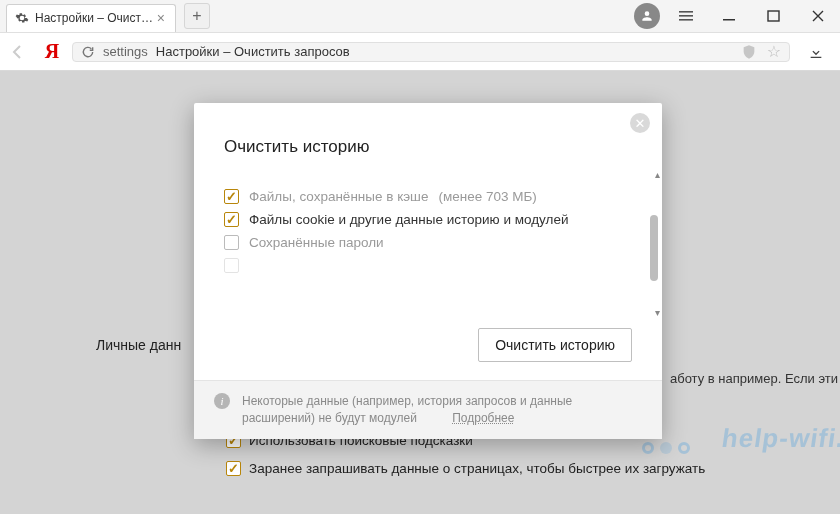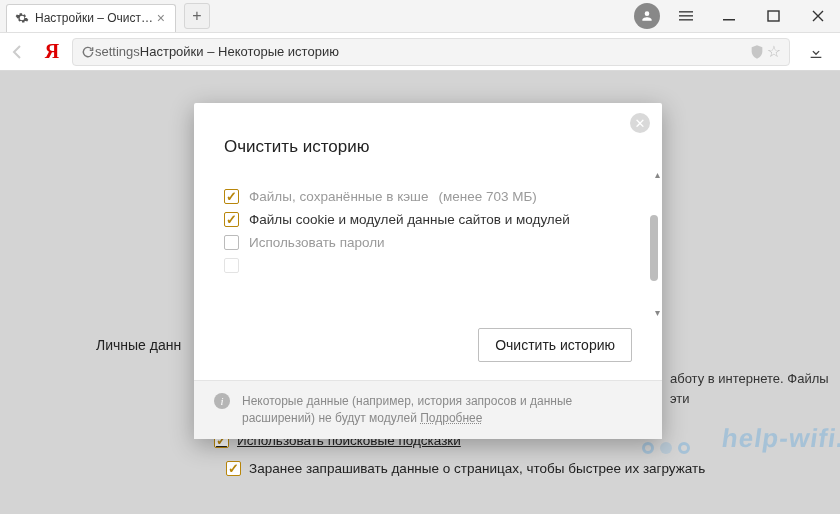--- a/index.html
+++ b/index.html
@@ -15,32 +15,32 @@
   .titlebar-spacer { flex: 1; }
   .tb-btn { width: 44px; height: 32px; display:flex; align-items:center; justify-content:center; color:#555; cursor:pointer; }
   .tb-btn svg { width:14px; height:14px; }
   .user-icon { width:26px; height:26px; border-radius:50%; background:#888; display:flex; align-items:center; justify-content:center; margin-right:4px; }
   .user-icon svg { width:14px; height:14px; fill:#fff; }
 
   
   .addrbar { height: 38px; background: #fff; border-bottom: 1px solid #d9d9d9; display:flex; align-items:center; padding: 0 10px 0 4px; gap:6px; }
   .nav-disabled { width:28px; height:28px; display:flex; align-items:center; justify-content:center; color:#ccc; }
   .ya-logo { width:28px; height:28px; display:flex; align-items:center; justify-content:center; font-family: Georgia, serif; font-size:20px; color:#d00; font-weight:bold; cursor:pointer; }
-  .addr-field { flex:1; height:28px; background:#f4f4f4; border:1px solid #e0e0e0; border-radius:4px; display:flex; align-items:center; padding:0 8px; font-size:13px; color:#333; gap:0; }
+  .addr-field { flex:1; height:20px; background:#f4f4f4; border:1px solid #e0e0e0; border-radius:4px; display:flex; align-items:center; padding:0 8px; font-size:13px; color:#333; gap:8px; }
   .addr-reload { color:#777; cursor:pointer; display:flex; }
   .addr-shield { width:20px; height:20px; display:flex; align-items:center; justify-content:center; opacity:.5; }
   .addr-star { color:#bbb; font-size:16px; cursor:pointer; }
   .addr-dl { width:28px; height:28px; display:flex; align-items:center; justify-content:center; color:#555; cursor:pointer; margin-left:6px; }
 
   
   .page { position:absolute; top:71px; left:0; right:0; bottom:0; background:#d4d4d4;padding-left:21px; }
   .page-inner { position:absolute; left:96px; right:0; top:0; bottom:0; }
   .section-label { position:absolute; left:0; top:266px; font-size:14px; color:#222; }
   .opt-row { position:absolute; display:flex; align-items:center; font-size:13.5px; color:#222; gap:8px; }
-  .opt-row.r1 { left:118px; top:362px;text-decoration:underline; }
+  .opt-row.r1 { left:130px; top:362px; }
   .opt-row.r2 { left:130px; top:390px;justify-content:space-between; }
   .page-hint { position:absolute; left:574px; top:298px; font-size:13px; color:#333; line-height:1.5; }
 
   
   .cb { width:15px; height:15px; border:1px solid #b8860b; border-radius:2px; background:#fff; display:inline-flex; align-items:center; justify-content:center; flex-shrink:0; }
   .cb.checked::after { content:"✓"; font-size:13px; color:#b8860b; font-weight:bold; line-height:1; }
   .cb.neutral { border-color:#bbb; }
 
   
   .dialog { position:absolute; left:194px; top:103px; width:468px; height:336px; background:#fff; box-shadow:0 6px 24px rgba(0,0,0,.3); border-radius:2px; display:flex; flex-direction:column; }
@@ -55,21 +55,21 @@
   .dlg-scroll-thumb { position:absolute; right:0; width:8px; top:40px; height:66px; background:#bdbdbd; border-radius:4px; }
   .dlg-scroll-arrow { position:absolute; right:-2px; font-size:10px; color:#888; }
   .dlg-scroll-arrow.up { top:-6px; }
   .dlg-scroll-arrow.down { bottom:-6px; }
 
   .dlg-actions { display:flex; gap:14px; padding: 8px 30px 18px; justify-content:flex-end; }
   .btn { border:1px solid #bfbfbf; background:#fff; padding:8px 16px; font-size:14px; color:#222; border-radius:2px; cursor:pointer; }
 
   .dlg-footer { background:#f3f3f3; border-top:1px solid #e4e4e4; padding:12px 20px; display:flex; gap:12px; align-items:flex-start; font-size:12px; color:#8a8a8a; line-height:1.4; }
   .dlg-footer .info { width:16px; height:16px; border-radius:50%; background:#b5b5b5; color:#fff; font-size:11px; display:flex; align-items:center; justify-content:center; flex-shrink:0; font-style:italic; font-family:Georgia,serif; }
-  .dlg-footer a { color:#8a8a8a; text-decoration:underline dotted; cursor:pointer; }
+  .dlg-footer a { color:#8a8a8a; text-decoration:underline dotted; cursor:pointer;margin-left:32px; }
 
   
   .wm { position:absolute; right:-20px; bottom:60px; font-size:26px; color:rgba(80,160,220,.35); font-weight:bold; transform:skewX(-8deg); letter-spacing:1px; pointer-events:none; }
   .wm-dots { position:absolute; right:150px; bottom:60px; display:flex; gap:6px; pointer-events:none; }
   .wm-dots span { width:12px; height:12px; border:3px solid rgba(80,160,220,.35); border-radius:50%; }
   .wm-dots span.mid { border-color:transparent; background:rgba(80,160,220,.2); }
 </style>
 </head>
 <body>
 
@@ -121,40 +121,40 @@
       </svg>
   </div>
   <div class="ya-logo">Я</div>
   <div class="addr-field">
     <span class="addr-reload">
       <svg width="14" height="14" viewBox="0 0 24 24" fill="none" stroke="#777" stroke-width="2.4">
           <path d="M20 12a8 8 0 11-2.3-5.6M20 4v5h-5"></path>
         </svg>
     </span>
     <span style="color:#666">settings</span>
-    <span>Настройки – Некоторые историю</span>
+    <span>Настройки – Очистить запросов</span>
     <span style="flex:1"></span>
     <span class="addr-shield">
       <svg viewBox="0 0 24 24" width="16" height="16" fill="#999">
           <path d="M12 2l8 3v6c0 5-3.4 9.5-8 11-4.6-1.5-8-6-8-11V5l8-3z"></path>
         </svg>
     </span>
     <span class="addr-star">☆</span>
   </div>
   <div class="addr-dl">
     <svg width="16" height="16" viewBox="0 0 24 24" fill="#444">
         <path d="M12 3v11l4-4 1.4 1.4L12 17 6.6 11.4 8 10l4 4V3h0zM4 19h16v2H4z"></path>
       </svg>
   </div>
 </div>
 
 <div class="page">
   <div class="page-inner">
     <div class="section-label">Личные данн</div>
-    <div class="page-hint">аботу в интернете. Файлы эти</div>
+    <div class="page-hint">аботу в например. Если эти</div>
     <div class="opt-row r1">
       <span class="cb checked"></span>
       <span>Использовать поисковые подсказки</span>
     </div>
     <div class="opt-row r2">
       <span class="cb checked"></span>
       <span>Заранее запрашивать данные о страницах, чтобы быстрее их загружать</span>
     </div>
   </div>
   <div class="wm-dots">
@@ -170,25 +170,25 @@
   <div class="dlg-title">Очистить историю</div>
 
   <div class="dlg-body">
     <div class="dlg-item muted">
       <span class="cb checked"></span>
       <span>Файлы, сохранённые в кэше</span>
       <span class="sub">(менее 703 МБ)</span>
     </div>
     <div class="dlg-item">
       <span class="cb checked"></span>
-      <span>Файлы cookie и модулей данные сайтов и модулей</span>
+      <span>Файлы cookie и другие данные историю и модулей</span>
     </div>
     <div class="dlg-item muted">
       <span class="cb neutral"></span>
-      <span>Использовать пароли</span>
+      <span>Сохранённые пароли</span>
     </div>
     <div class="dlg-item muted" style="opacity:.4">
       <span class="cb neutral"></span>
     </div>
 
     <div class="dlg-scrollbar">
       <span class="dlg-scroll-arrow up">▴</span>
       <div class="dlg-scroll-track"></div>
       <div class="dlg-scroll-thumb"></div>
       <span class="dlg-scroll-arrow down">▾</span>

